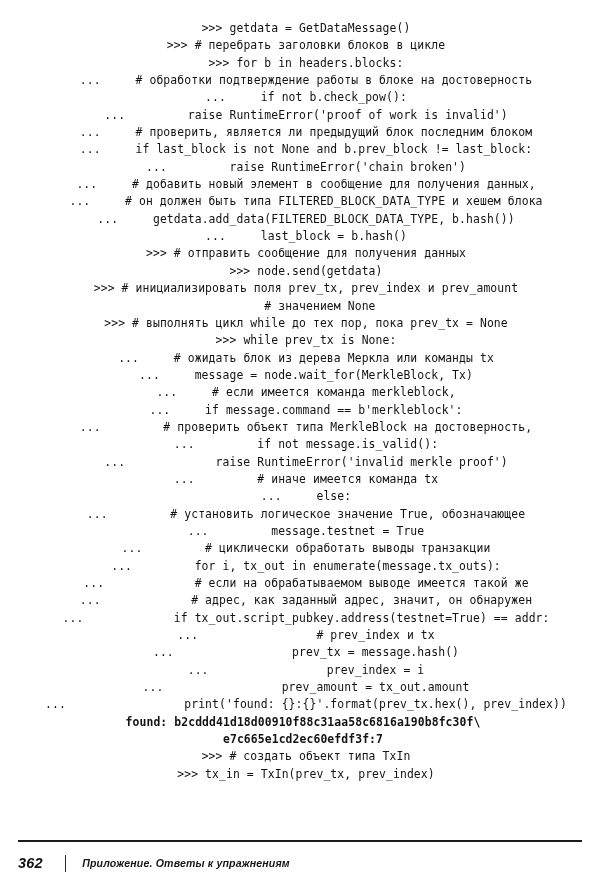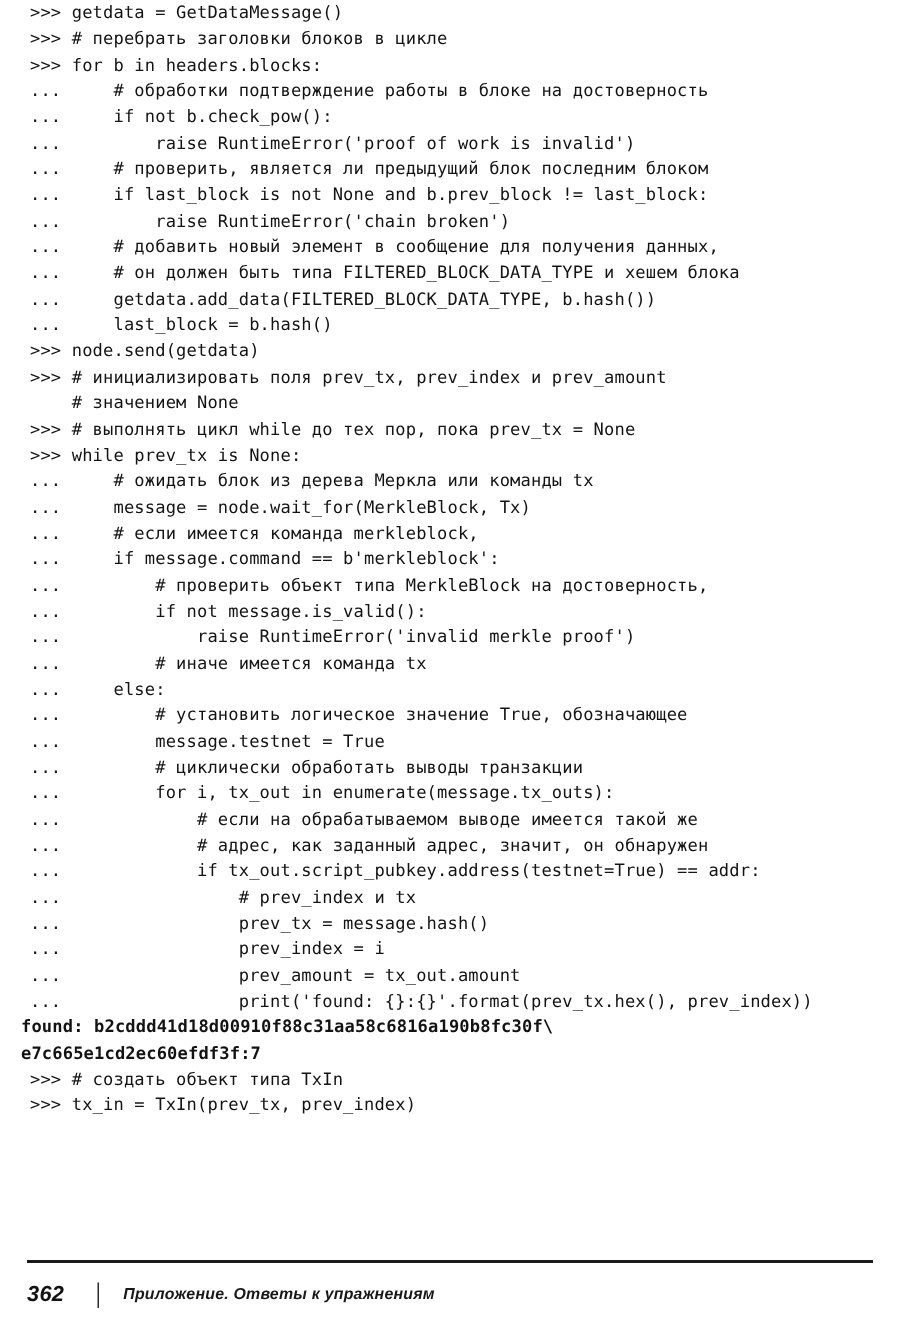--- a/index.html
+++ b/index.html
@@ -20,22 +20,23 @@
   #page {
     position: absolute;
     inset: 0;
     background: #ffffff;
   }
 
   
   #code-listing {
     position: absolute;
     left: 20px;
-    top: 0;
+    top: 20px;
     right: 8px;
+    text-align: center;
   }
 
   .code-line {
     font-family: "DejaVu Sans Mono", "Liberation Mono", monospace;
     font-size: 11.4px;
     line-height: 17.35px;
     height: 17.35px;
     color: #131313;
     white-space: pre;
     letter-spacing: 0.1px;
@@ -111,20 +112,21 @@
       <div class="code-line">...     # обработки подтверждение работы в блоке на достоверность</div>
       <div class="code-line">...     if not b.check_pow():</div>
       <div class="code-line">...         raise RuntimeError('proof of work is invalid')</div>
       <div class="code-line">...     # проверить, является ли предыдущий блок последним блоком</div>
       <div class="code-line">...     if last_block is not None and b.prev_block != last_block:</div>
       <div class="code-line">...         raise RuntimeError('chain broken')</div>
       <div class="code-line">...     # добавить новый элемент в сообщение для получения данных,</div>
       <div class="code-line">...     # он должен быть типа FILTERED_BLOCK_DATA_TYPE и хешем блока</div>
       <div class="code-line">...     getdata.add_data(FILTERED_BLOCK_DATA_TYPE, b.hash())</div>
       <div class="code-line">...     last_block = b.hash()</div>
+      <div class="code-line">&gt;&gt;&gt; # отправить сообщение для получения данных</div>
       <div class="code-line">&gt;&gt;&gt; node.send(getdata)</div>
       <div class="code-line">&gt;&gt;&gt; # инициализировать поля prev_tx, prev_index и prev_amount</div>
       <div class="code-line">    # значением None</div>
       <div class="code-line">&gt;&gt;&gt; # выполнять цикл while до тех пор, пока prev_tx = None</div>
       <div class="code-line">&gt;&gt;&gt; while prev_tx is None:</div>
       <div class="code-line">...     # ожидать блок из дерева Меркла или команды tx</div>
       <div class="code-line">...     message = node.wait_for(MerkleBlock, Tx)</div>
       <div class="code-line">...     # если имеется команда merkleblock,</div>
       <div class="code-line">...     if message.command == b'merkleblock':</div>
       <div class="code-line">...         # проверить объект типа MerkleBlock на достоверность,</div>

